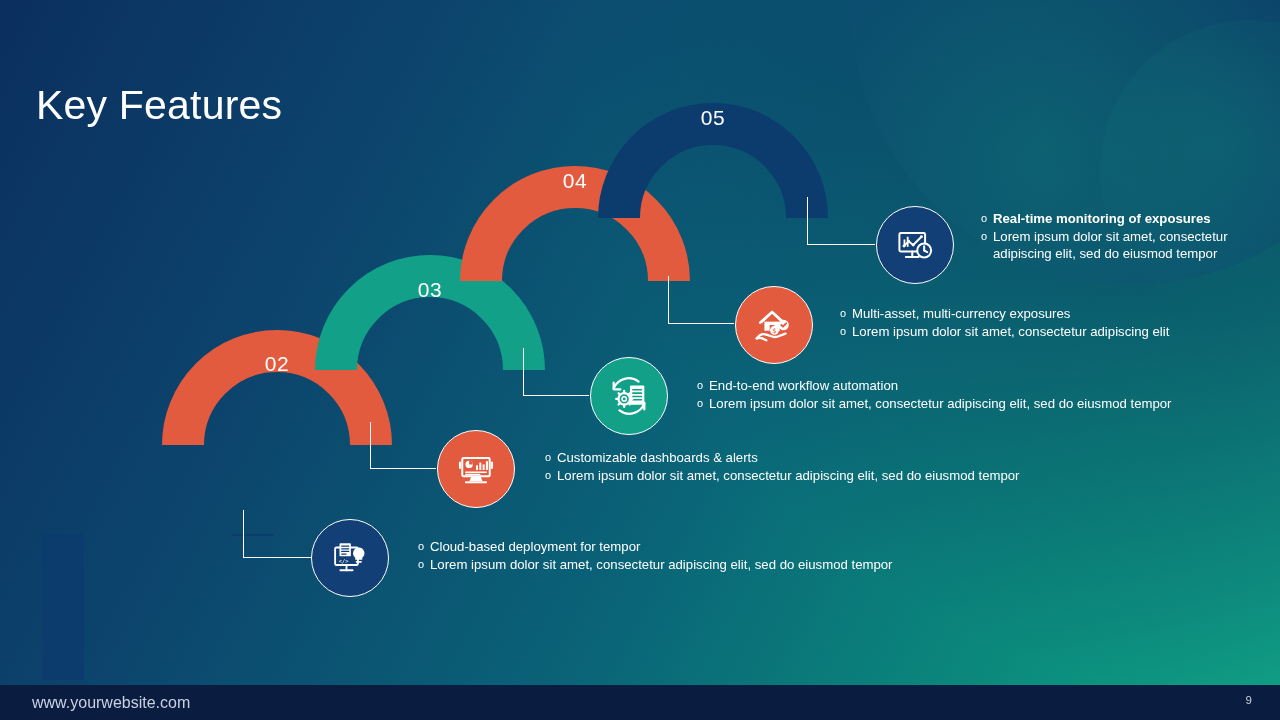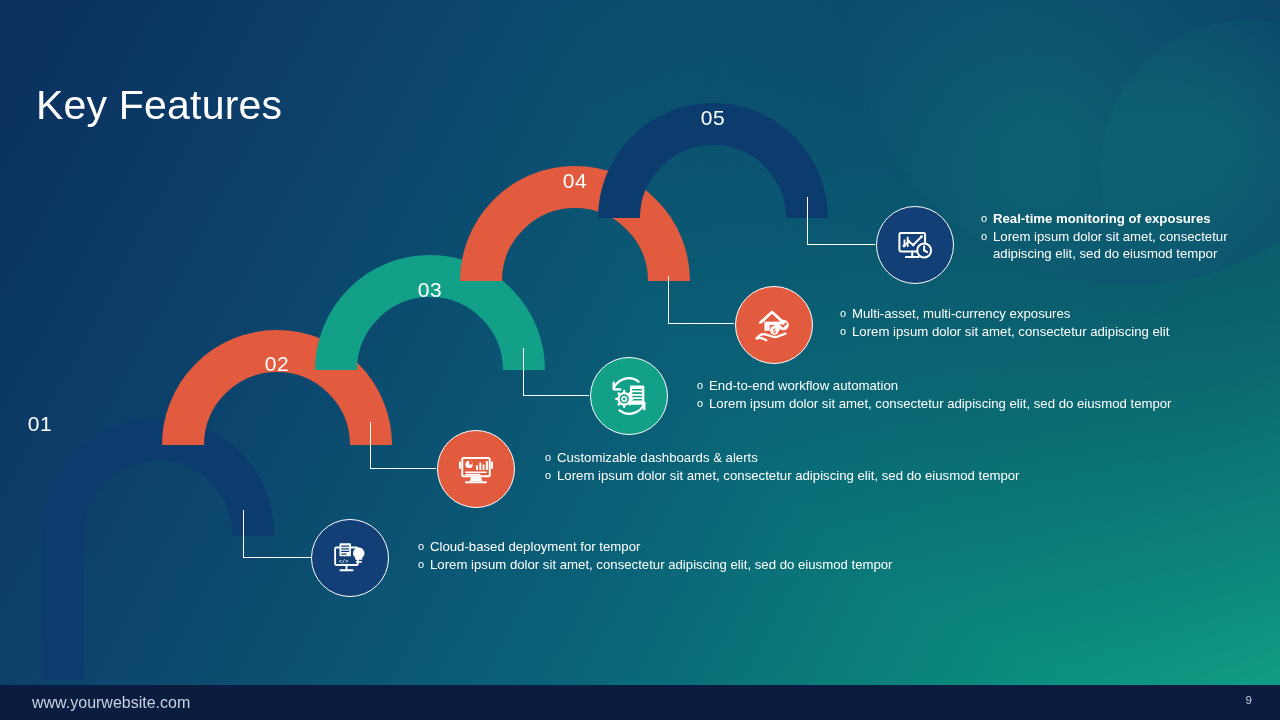--- a/index.html
+++ b/index.html
@@ -148,24 +148,20 @@
 </head>
 <body>
 
 <div id="slide">
 
   <div class="deco-circle" id="deco-1"></div>
   <div class="deco-circle" id="deco-2"></div>
 
   <div id="page-title">Key Features</div>
 
-  <div class="arch" style="left:42px; top:418px; width:232px; height:232px;">
-    <div class="ring" style="border:42px solid #0c3c6e;"></div>
-    <div class="num" style="top:-6px; left:-118px; width:232px;">01</div>
-  </div>
 
   <div class="leg" style="left:42px; top:534px; width:42px; height:146px; background:#0c3c6e;"></div>
   <div class="leg" style="left:232px; top:534px; width:42px; height:2px; background:#0c3c6e;"></div>
 
   <div class="arch" style="left:162px; top:330px; width:230px; height:230px;">
     <div class="ring" style="border:42px solid #e35b3e;"></div>
     <div class="num" style="top:3px;margin-top:19px;">02</div>
   </div>
 
   <div class="arch" style="left:315px; top:255px; width:230px; height:230px;">

